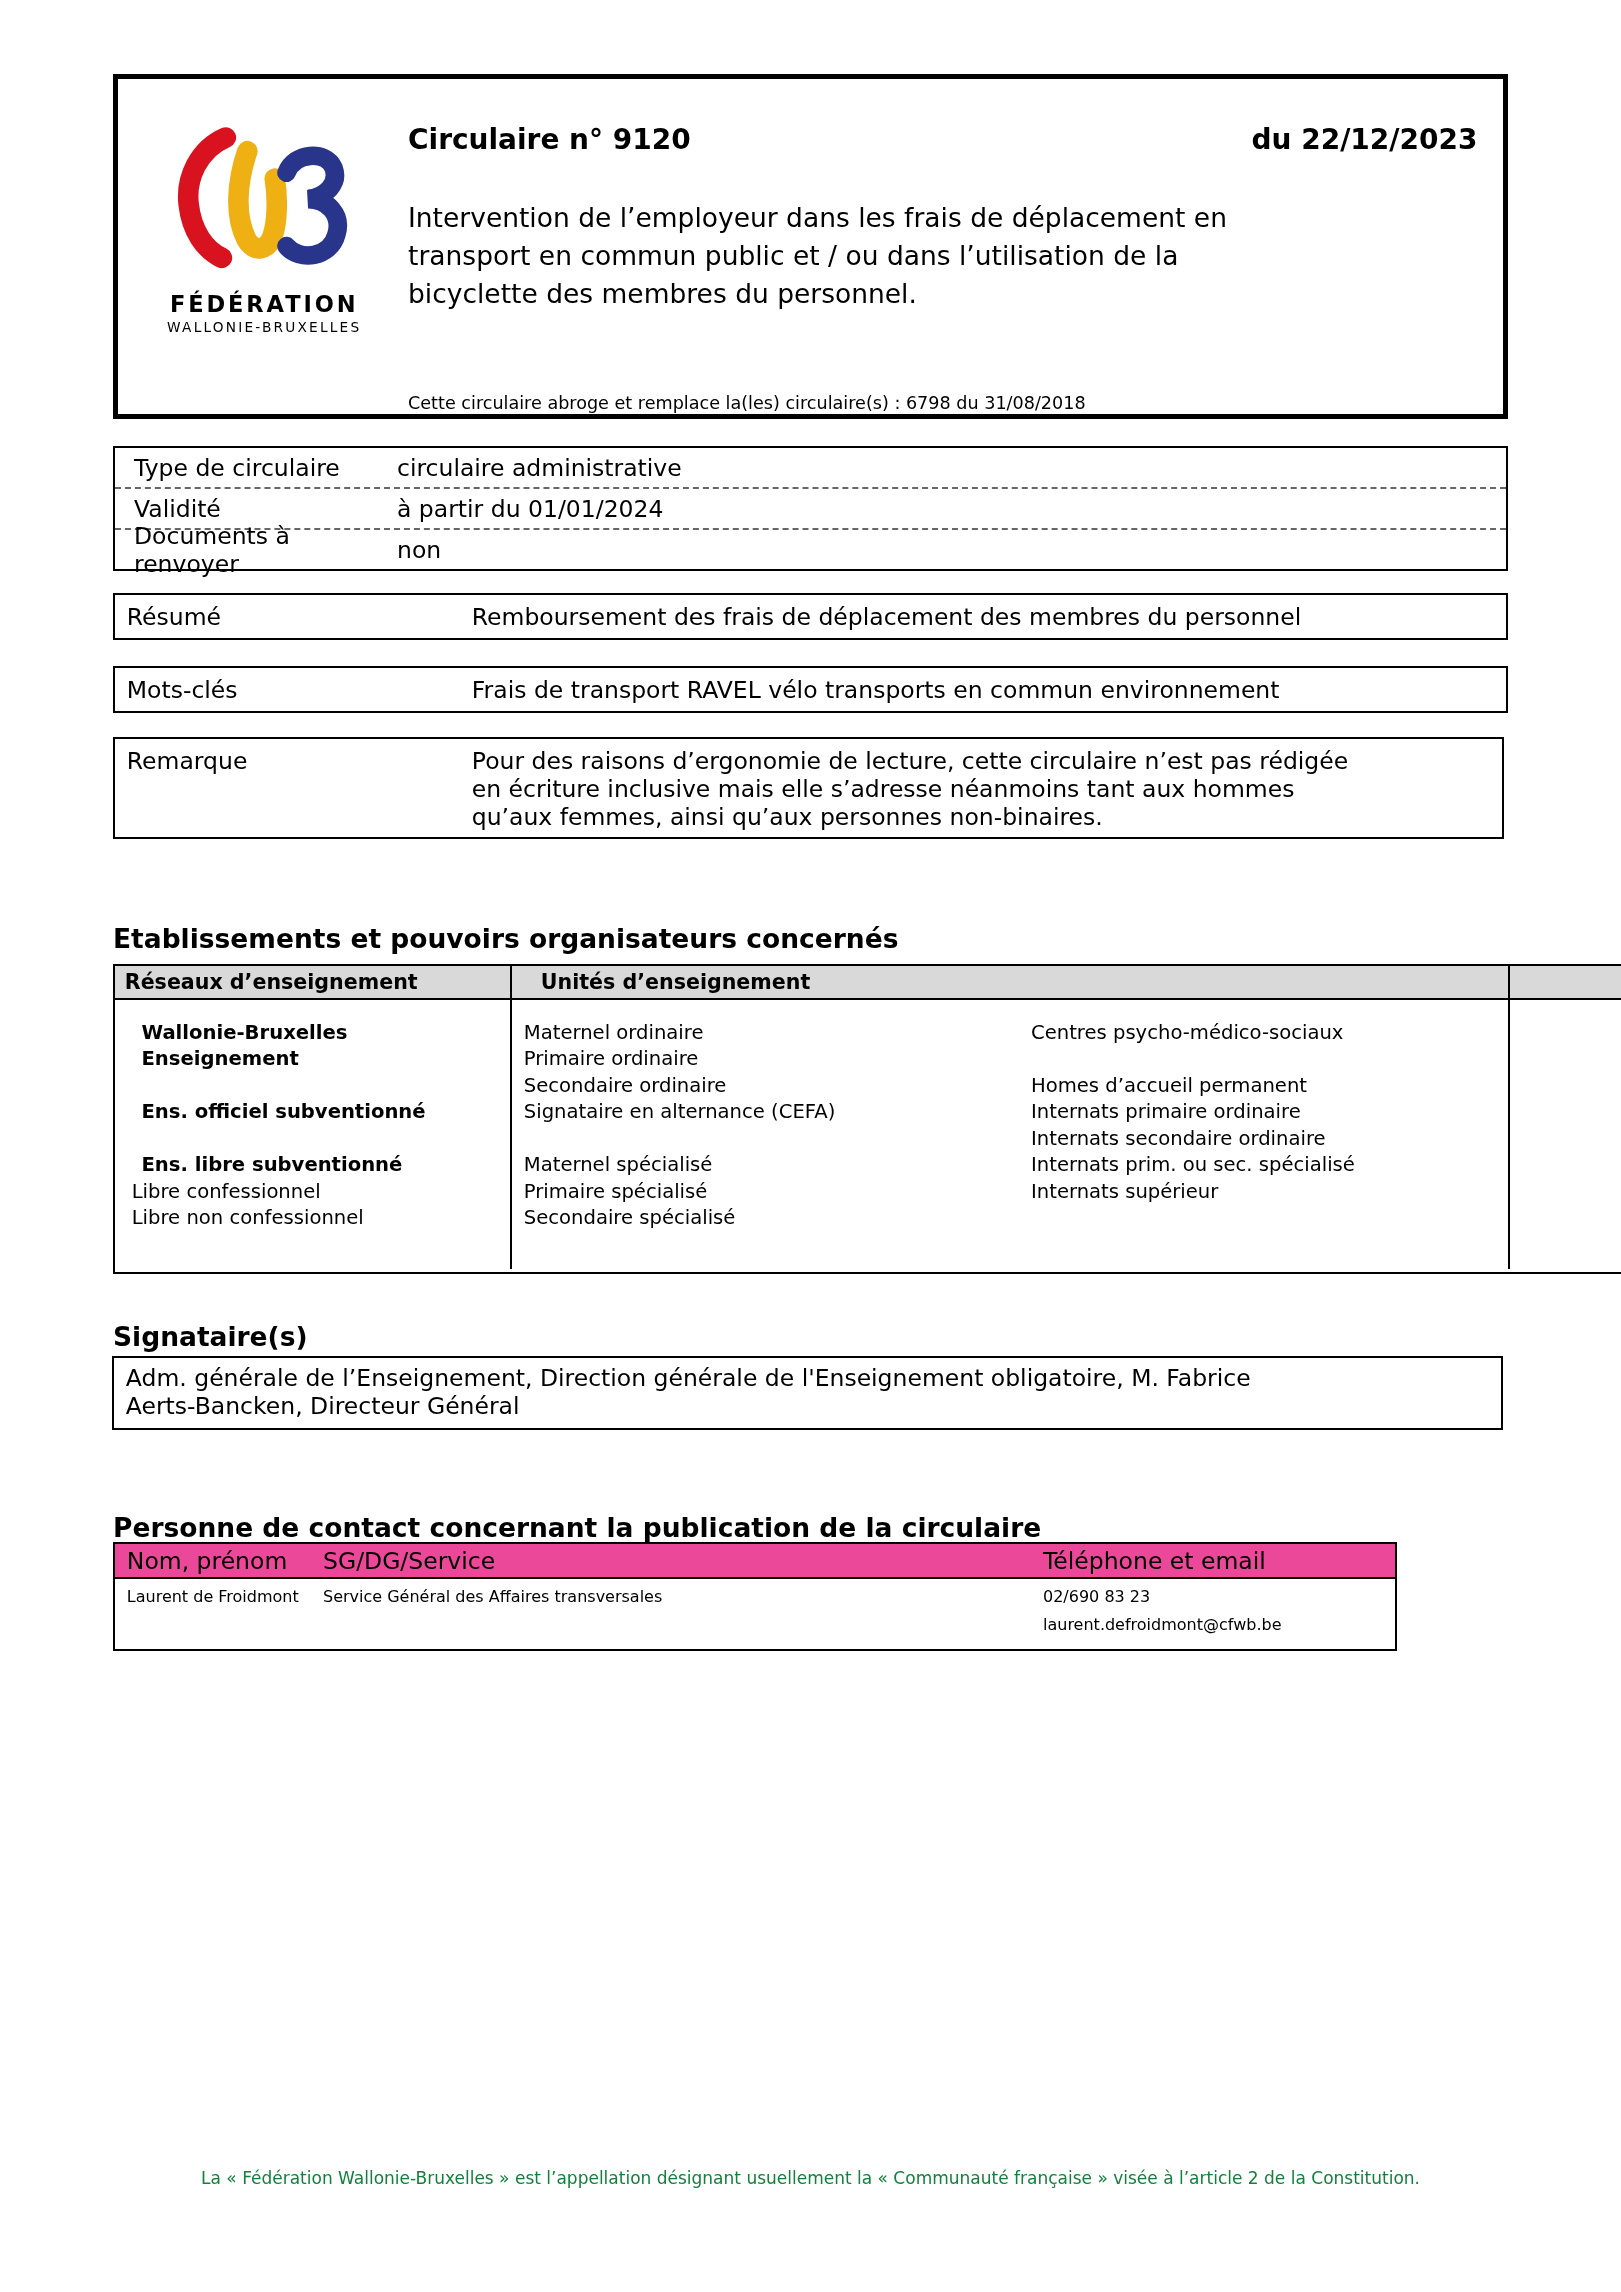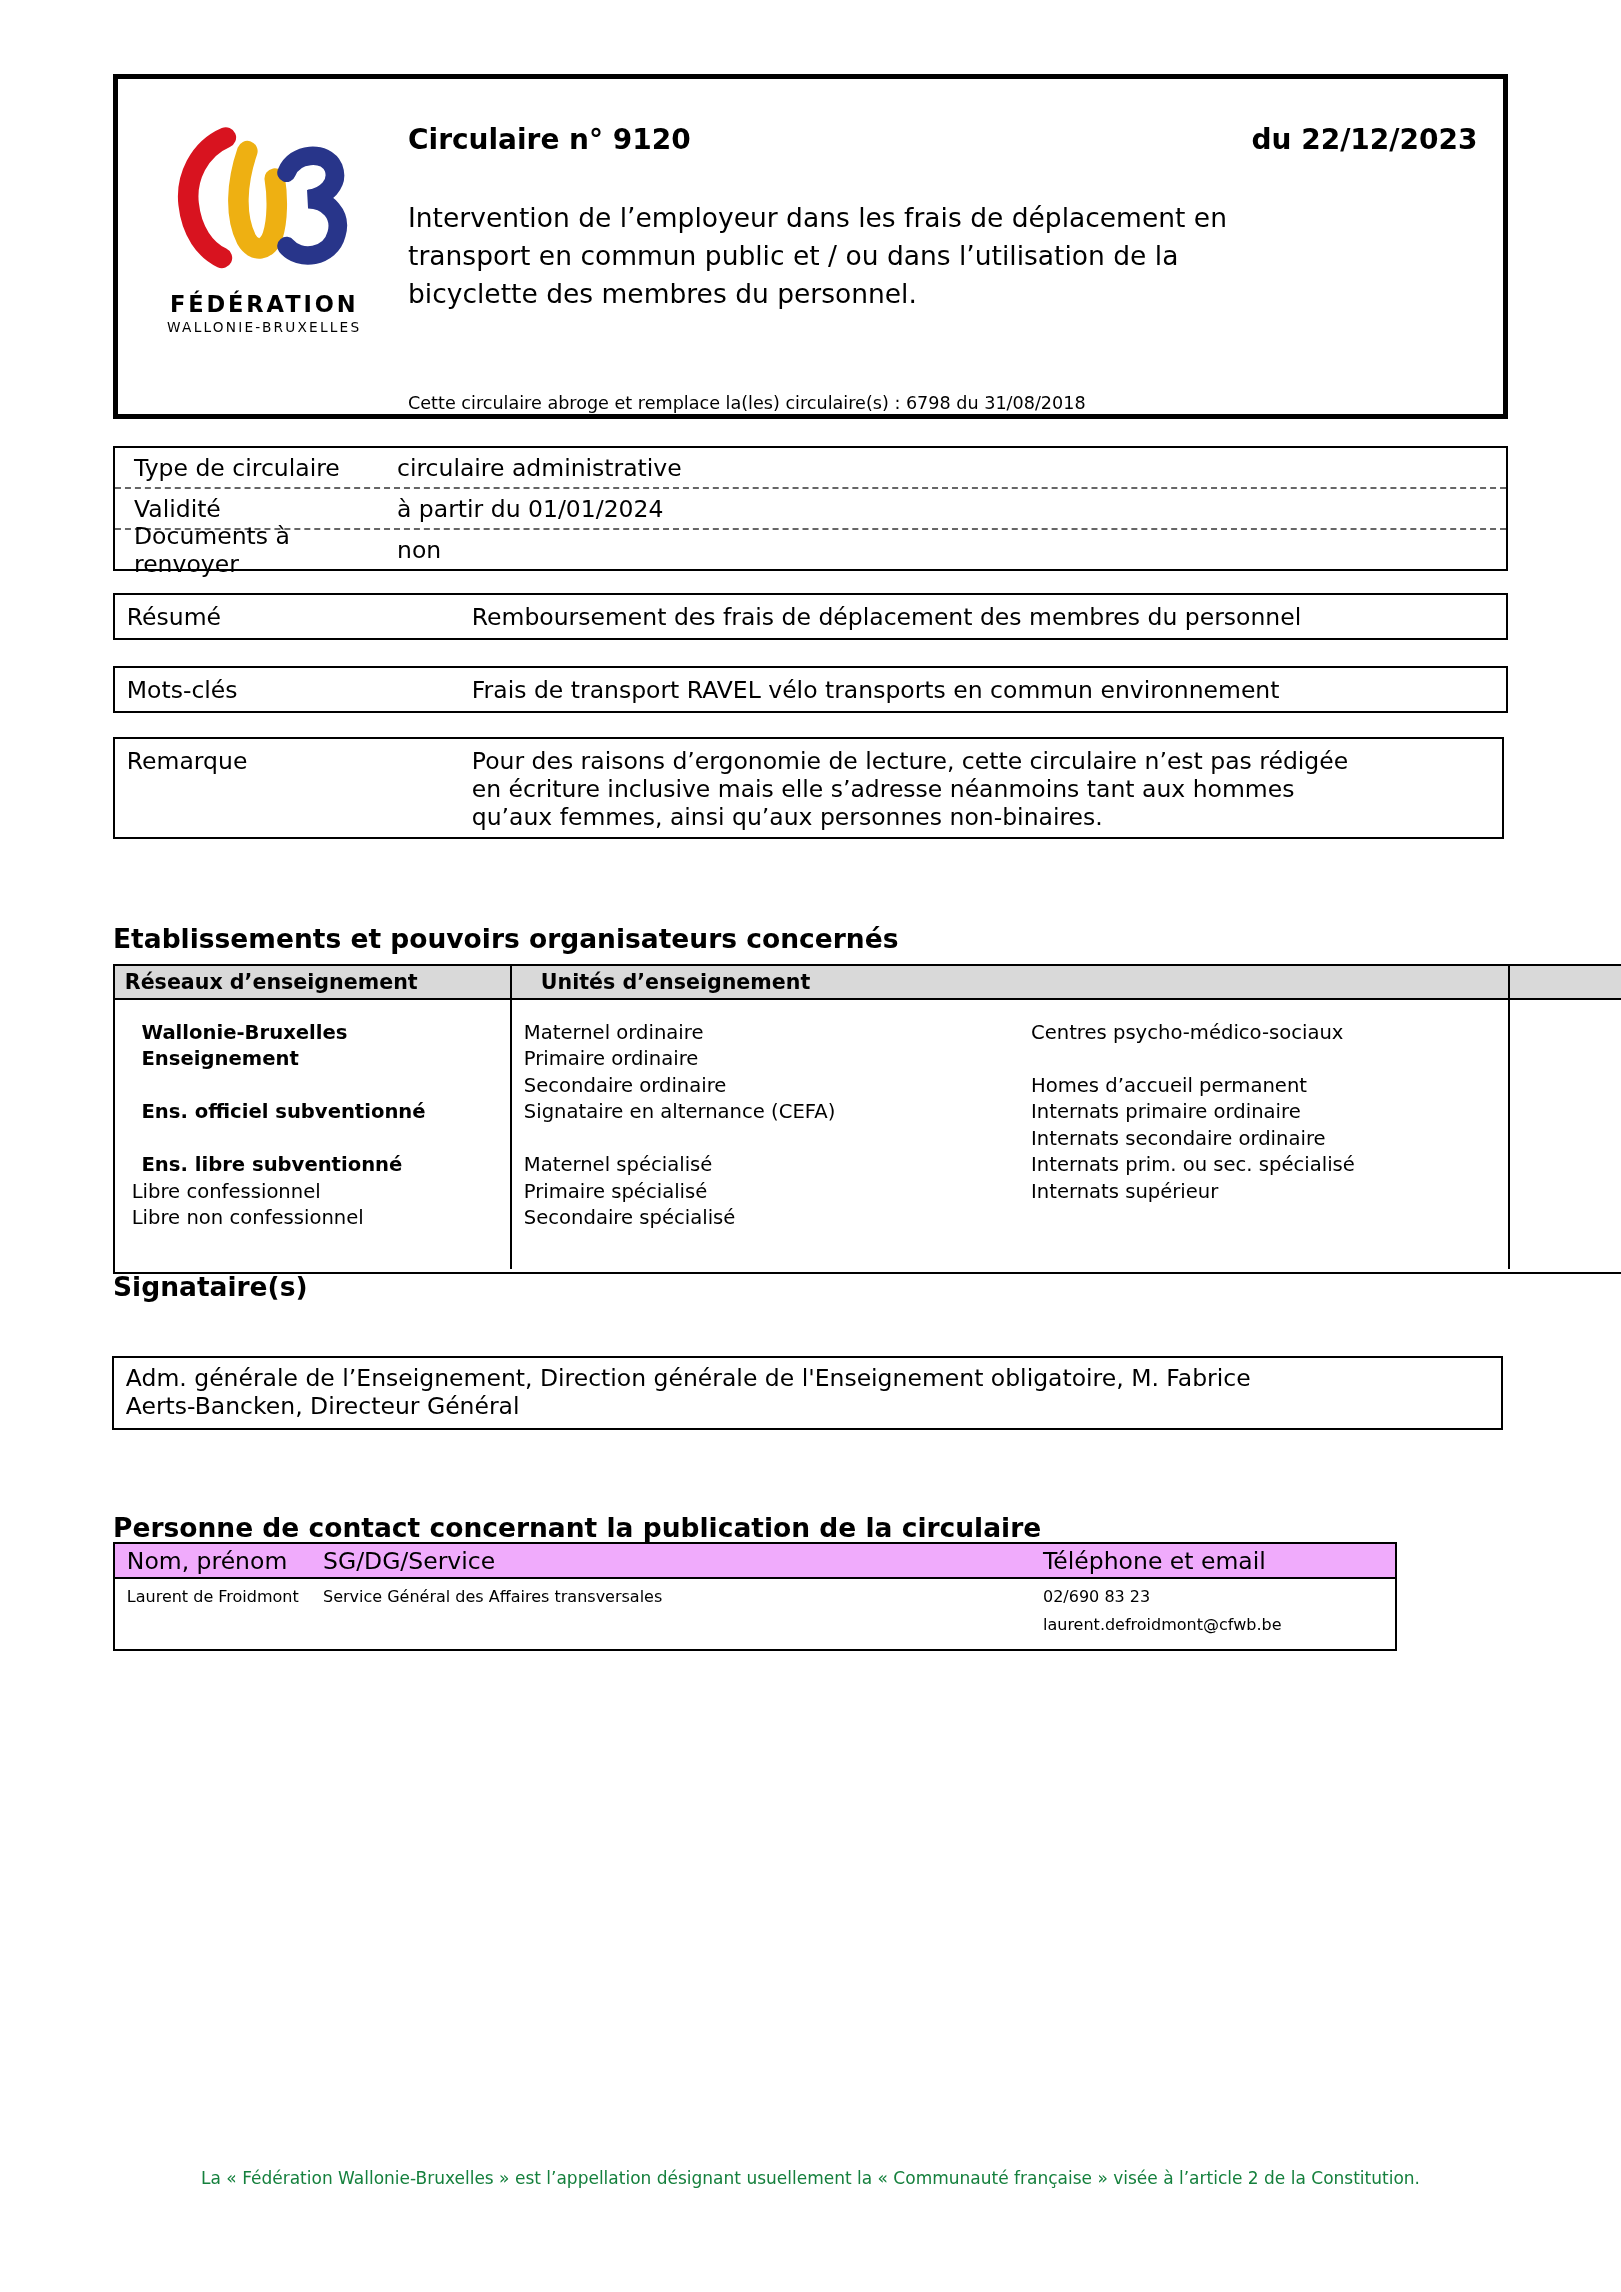--- a/index.html
+++ b/index.html
@@ -36,21 +36,21 @@
   .kv-label { flex:none; width:345px; padding-left:11.8px; }
   .kv-value { flex:1; }
   .kv.resume  { top:593px; height:43px; align-items:center; }
   .kv.mots    { top:666px; height:43px; align-items:center; }
   .kv.remark  { top:737px; height:102px; align-items:flex-start; padding-top:7.8px; box-sizing:border-box; }
   .kv.remark .kv-value { flex:none; width:882px; line-height:28px; }
 
   
   .sec-h { position:absolute; left:113px; font-size:26.5px; font-weight:bold; }
   .sec-h.etab { top:923px; }
-  .sec-h.sig  { top:1271px; }
+  .sec-h.sig  { top:1321px; }
   .sec-h.contact { top:1512px; }
 
   
   .etab-table { position:absolute; left:113px; top:964px; width:1508px; height:310px;
                 border:2.9px solid #000; border-right:none; box-sizing:border-box; }
   .etab-head { display:flex; height:32px; background:#d9d9d9; border-bottom:2.9px solid #000;
                align-items:center; font-size:20.6px; font-weight:bold;text-align:center; }
   .etab-head .c1 { flex:none; width:397px; padding-left:9.8px; box-sizing:border-box; height:100%;
                    display:flex; align-items:center; border-right:2.9px solid #000; }
   .etab-head .c2 { flex:1; padding-left:11.8px; box-sizing:border-box; height:100%;
@@ -68,21 +68,21 @@
   .line.b { font-weight:bold; margin-left:9.8px; }
 
   
   .sig-box { position:absolute; left:112px; top:1356px; width:1391px; box-sizing:border-box;
              border:2.9px solid #000; font-size:23.5px; line-height:28px; padding:5.9px 0 7.8px 11.8px; }
   .sig-box .sig-text { width:1176px; }
 
   
   .contact-table { position:absolute; left:113px; top:1542px; width:1284px;
                    border:2.9px solid #000; box-sizing:border-box; }
-  .contact-head { display:flex; height:33px; background:#f0abfc; border-bottom:2.9px solid #000;
+  .contact-head { display:flex; height:33px; background:#ec4899; border-bottom:2.9px solid #000;
                   align-items:center; font-size:23.5px; }
   .contact-body { display:flex; font-size:16px; line-height:28px; padding:3.9px 0 9.8px 0; min-height:58px; box-sizing:border-box; }
   .cc1 { flex:none; width:208px; padding-left:11.8px; box-sizing:border-box; }
   .cc2 { flex:none; width:720px; }
   .cc3 { flex:1; }
 
   
   .footer { position:absolute; left:0; right:0; top:2168px; text-align:center;
             font-size:17px; color:#15803d; }
 </style>

